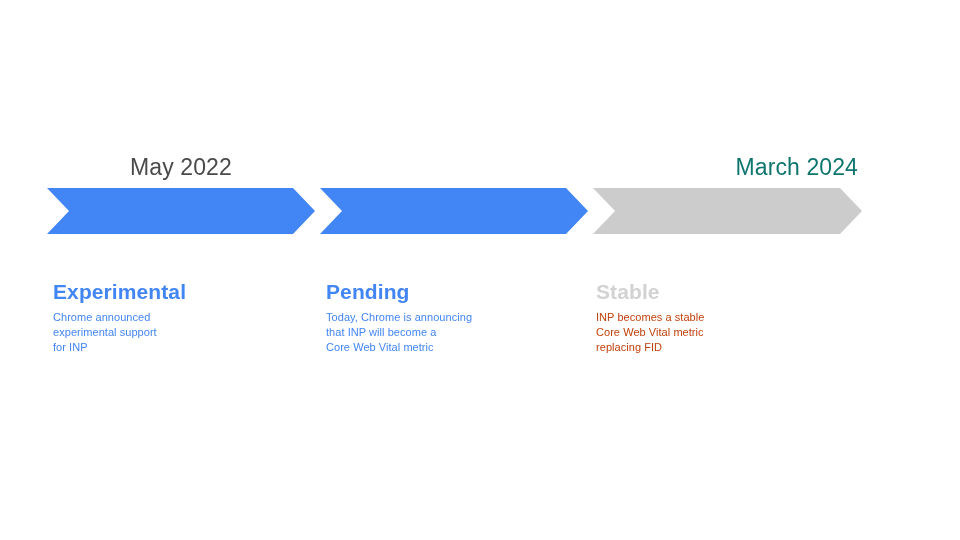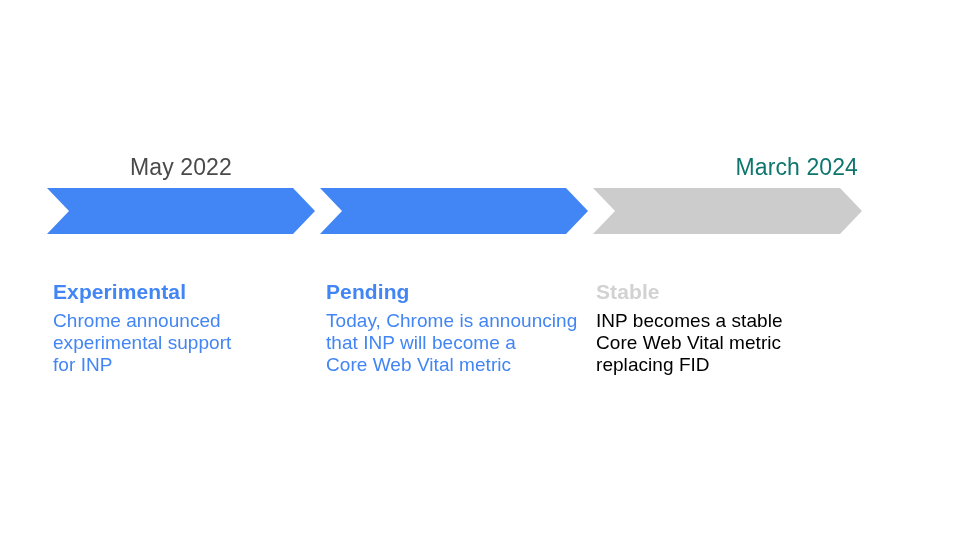--- a/index.html
+++ b/index.html
@@ -69,28 +69,28 @@
     white-space: nowrap;
     margin-top: 21px;
   }
   .stage-heading.active   { color: #4285f4; }
   .stage-heading.inactive { color: #d2d2d2; }
 
   
   .stage-body {
     position: absolute;
     top: 310px;
-    font-size: 19px;
+    font-size: 11px;
     font-weight: 400;
-    line-height: 22px;
+    line-height: 15px;
     letter-spacing: 0.05px;
     white-space: pre-line;
   }
   .stage-body.active   { color: #4285f4; }
-  .stage-body.inactive { color: #000000; }
+  .stage-body.inactive { color: #c2410c; }
 
   #head-0, #body-0 { left: 53px;  width: 262px; }
   #head-1, #body-1 { left: 326px; width: 262px; }
   #head-2, #body-2 { left: 596px; width: 262px; }
 </style>
 </head>
 <body>
 
 <div id="timeline">
 

